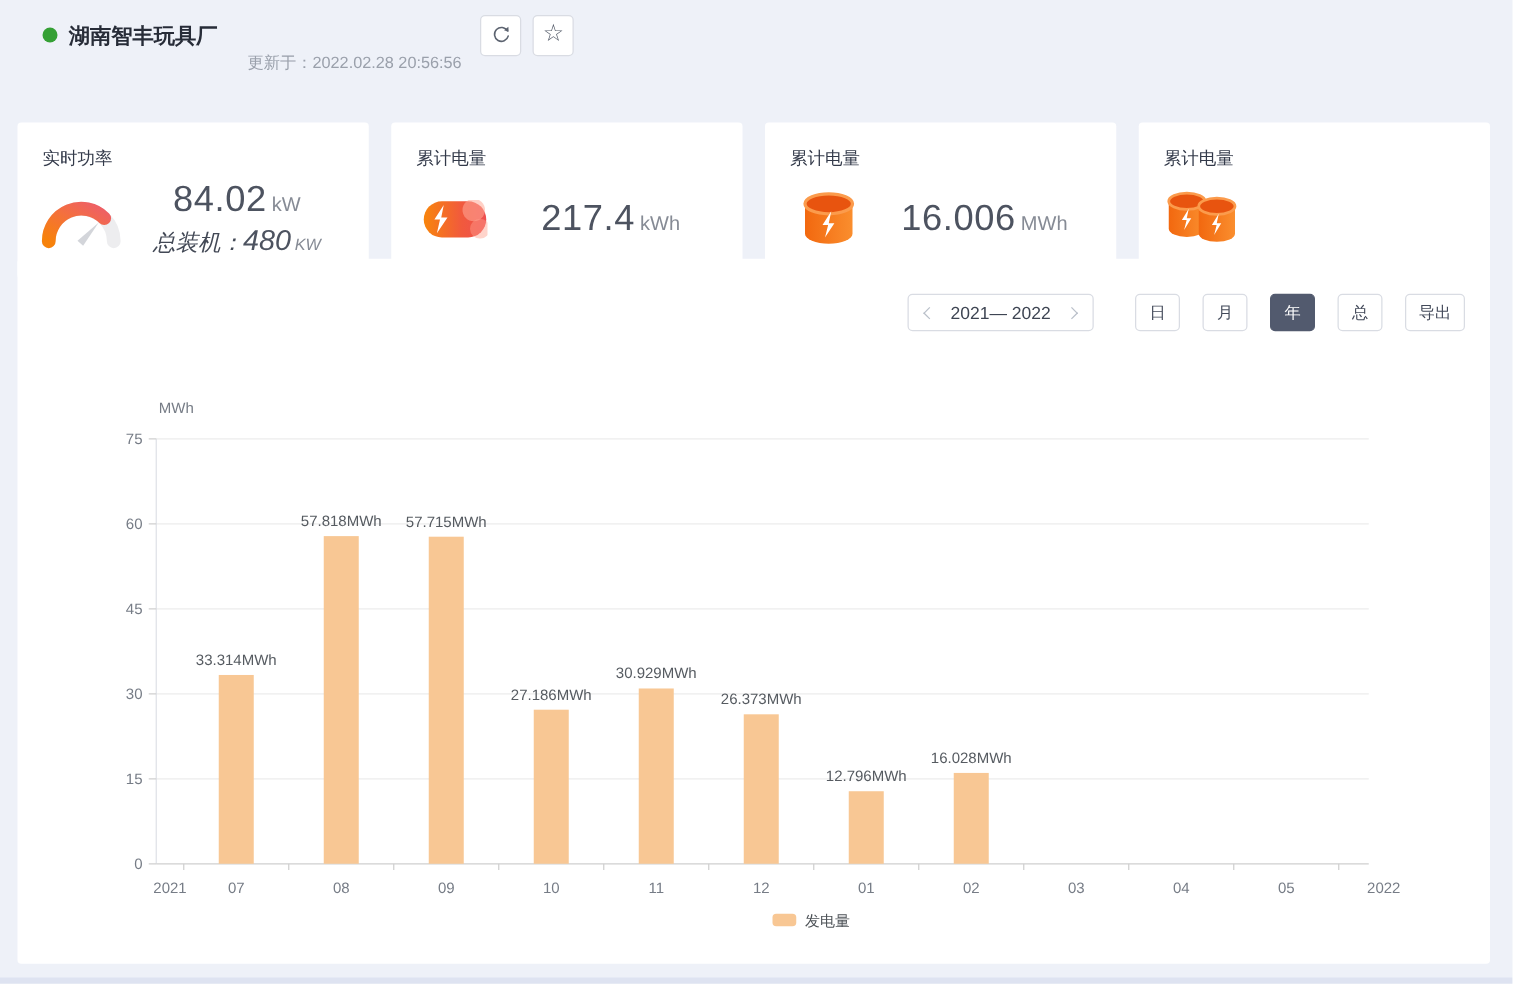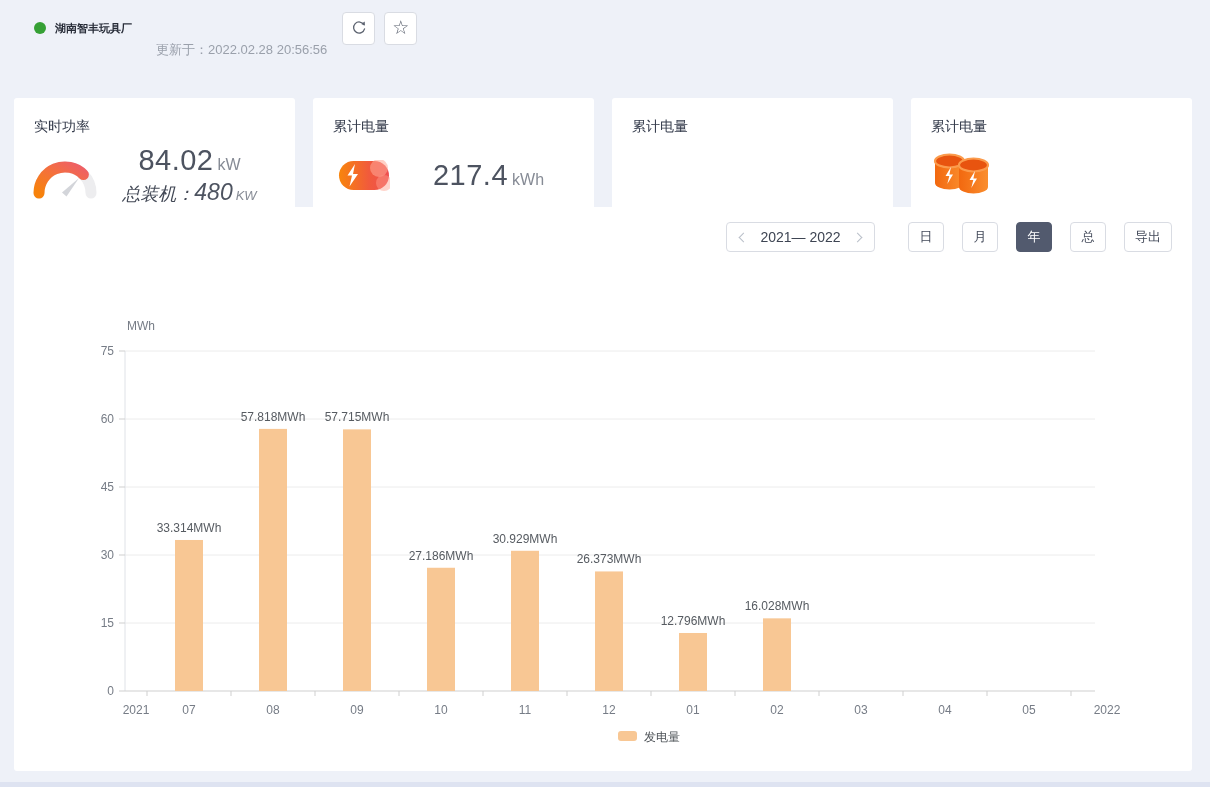--- a/index.html
+++ b/index.html
@@ -8,21 +8,21 @@
     position:relative;
     font-family:"Liberation Sans","DejaVu Sans",sans-serif;
     background:#eef1f8;
     overflow:hidden;
     color:#3b4150;
   }
   
   .header { position:absolute; top:0; left:0; width:100%; height:56px;
     display:flex; align-items:center; padding-left:34px; }
   .status-dot { width:12px; height:12px; border-radius:50%; background:#35a035; }
-  .plant-title { margin-left:9px; font-size:11px; font-weight:700; color:#272c38; }
+  .plant-title { margin-left:9px; font-size:17px; font-weight:700; color:#272c38; }
   .updated { margin-left:24px; font-size:13px; color:#9aa0ab;margin-top:44px; }
   .icon-btn { width:33px; height:33px; border:1px solid #d9dce3; border-radius:4px;
     background:#fff; display:flex; align-items:center; justify-content:center;
     cursor:pointer; }
   .icon-btn.refresh { margin-left:15px; }
   .icon-btn.star { margin-left:9px; font-size:19px; color:#555c6a; line-height:1; padding-bottom:2px;}
   
   .cards { position:absolute; top:62px; left:14px; width:1178px; height:125px;
     display:flex; gap:18px; }
   .card { position:relative; width:281px; height:125px; background:#fff; border-radius:3px;margin-top:36px; }
@@ -36,21 +36,21 @@
   .line2 { margin-top:2px;font-style:italic; }
   .l2-label { font-size:18px; color:#434956; }
   .l2-val { font-size:23px; color:#4d5360; }
   .l2-unit { font-size:13px; color:#868b95; margin-left:3px; }
   .card-chev { position:absolute; bottom:7px; left:50%; width:9px; height:9px;
     border-right:1.6px solid #ccd1da; border-bottom:1.6px solid #ccd1da;
     transform:translateX(-50%) rotate(45deg); cursor:pointer; }
   
   .panel { position:absolute; top:207px; left:14px; width:1178px; height:564px;
     background:#fff; border-radius:3px; }
-  .toolbar { position:absolute; top:15px; left:0; right:20px; height:30px;
+  .toolbar { position:absolute; top:28px; left:0; right:20px; height:30px;
     display:flex; justify-content:flex-end; align-items:flex-end;padding-left:15px; }
   .range-picker { width:149px; height:30px; border:1px solid #d9dce3; border-radius:4px;
     background:#fff; display:flex; align-items:center; justify-content:space-between;
     padding:0 13px; margin-right:15px; cursor:pointer; }
   .range-text { font-size:14px; color:#3e4553; }
   .chev { width:7px; height:7px; border-right:1.4px solid #b9bfc9; border-bottom:1.4px solid #b9bfc9; }
   .chev.left { transform:rotate(135deg); }
   .chev.right { transform:rotate(-45deg); }
   .tb-btn { min-width:36px; height:30px; border:1px solid #d9dce3; border-radius:4px;
     background:#fff; font-size:13px; color:#434a5a; margin-left:18px; cursor:pointer;
@@ -132,20 +132,39 @@
       </div>
       <div class="card-vals">
         <span class="big-val">217.4</span><span class="big-unit">kWh</span>
       </div>
     </div>
     <span class="card-chev"></span>
   </div>
 
   <div class="card">
     <div class="card-title">累计电量</div>
+    <div class="card-body">
+      <div class="card-icon">
+        <svg width="48" height="46" viewBox="0 0 48 46">
+          <defs>
+            <linearGradient id="drumGrad" x1="0" y1="0" x2="1" y2="0">
+              <stop offset="0" stop-color="#f2680f"></stop>
+                <stop offset="1" stop-color="#fa8e2e"></stop>
+            </linearGradient>
+          </defs>
+          <path d="M5 11 v24 a19 8 0 0 0 38 0 V11 Z" fill="url(#drumGrad)"></path>
+          <ellipse cx="24" cy="11" rx="19" ry="8" fill="#e8540f"></ellipse>
+          <ellipse cx="24" cy="11" rx="19" ry="8" fill="none" stroke="#fb9b4c" stroke-width="2.6"></ellipse>
+          <path d="M26 17 L19 28 h4.5 l-2.5 10 L28.5 26.5 h-4.5 Z" fill="#ffffff"></path>
+        </svg>
+      </div>
+      <div class="card-vals">
+        <span class="big-val">16.006</span><span class="big-unit">MWh</span>
+      </div>
+    </div>
     <span class="card-chev"></span>
   </div>
 
   <div class="card">
     <div class="card-title">累计电量</div>
     <div class="card-body">
       <div class="card-icon">
         <svg width="60" height="46" viewBox="0 0 60 46">
           <defs>
             <linearGradient id="drumGrad2" x1="0" y1="0" x2="1" y2="0">

